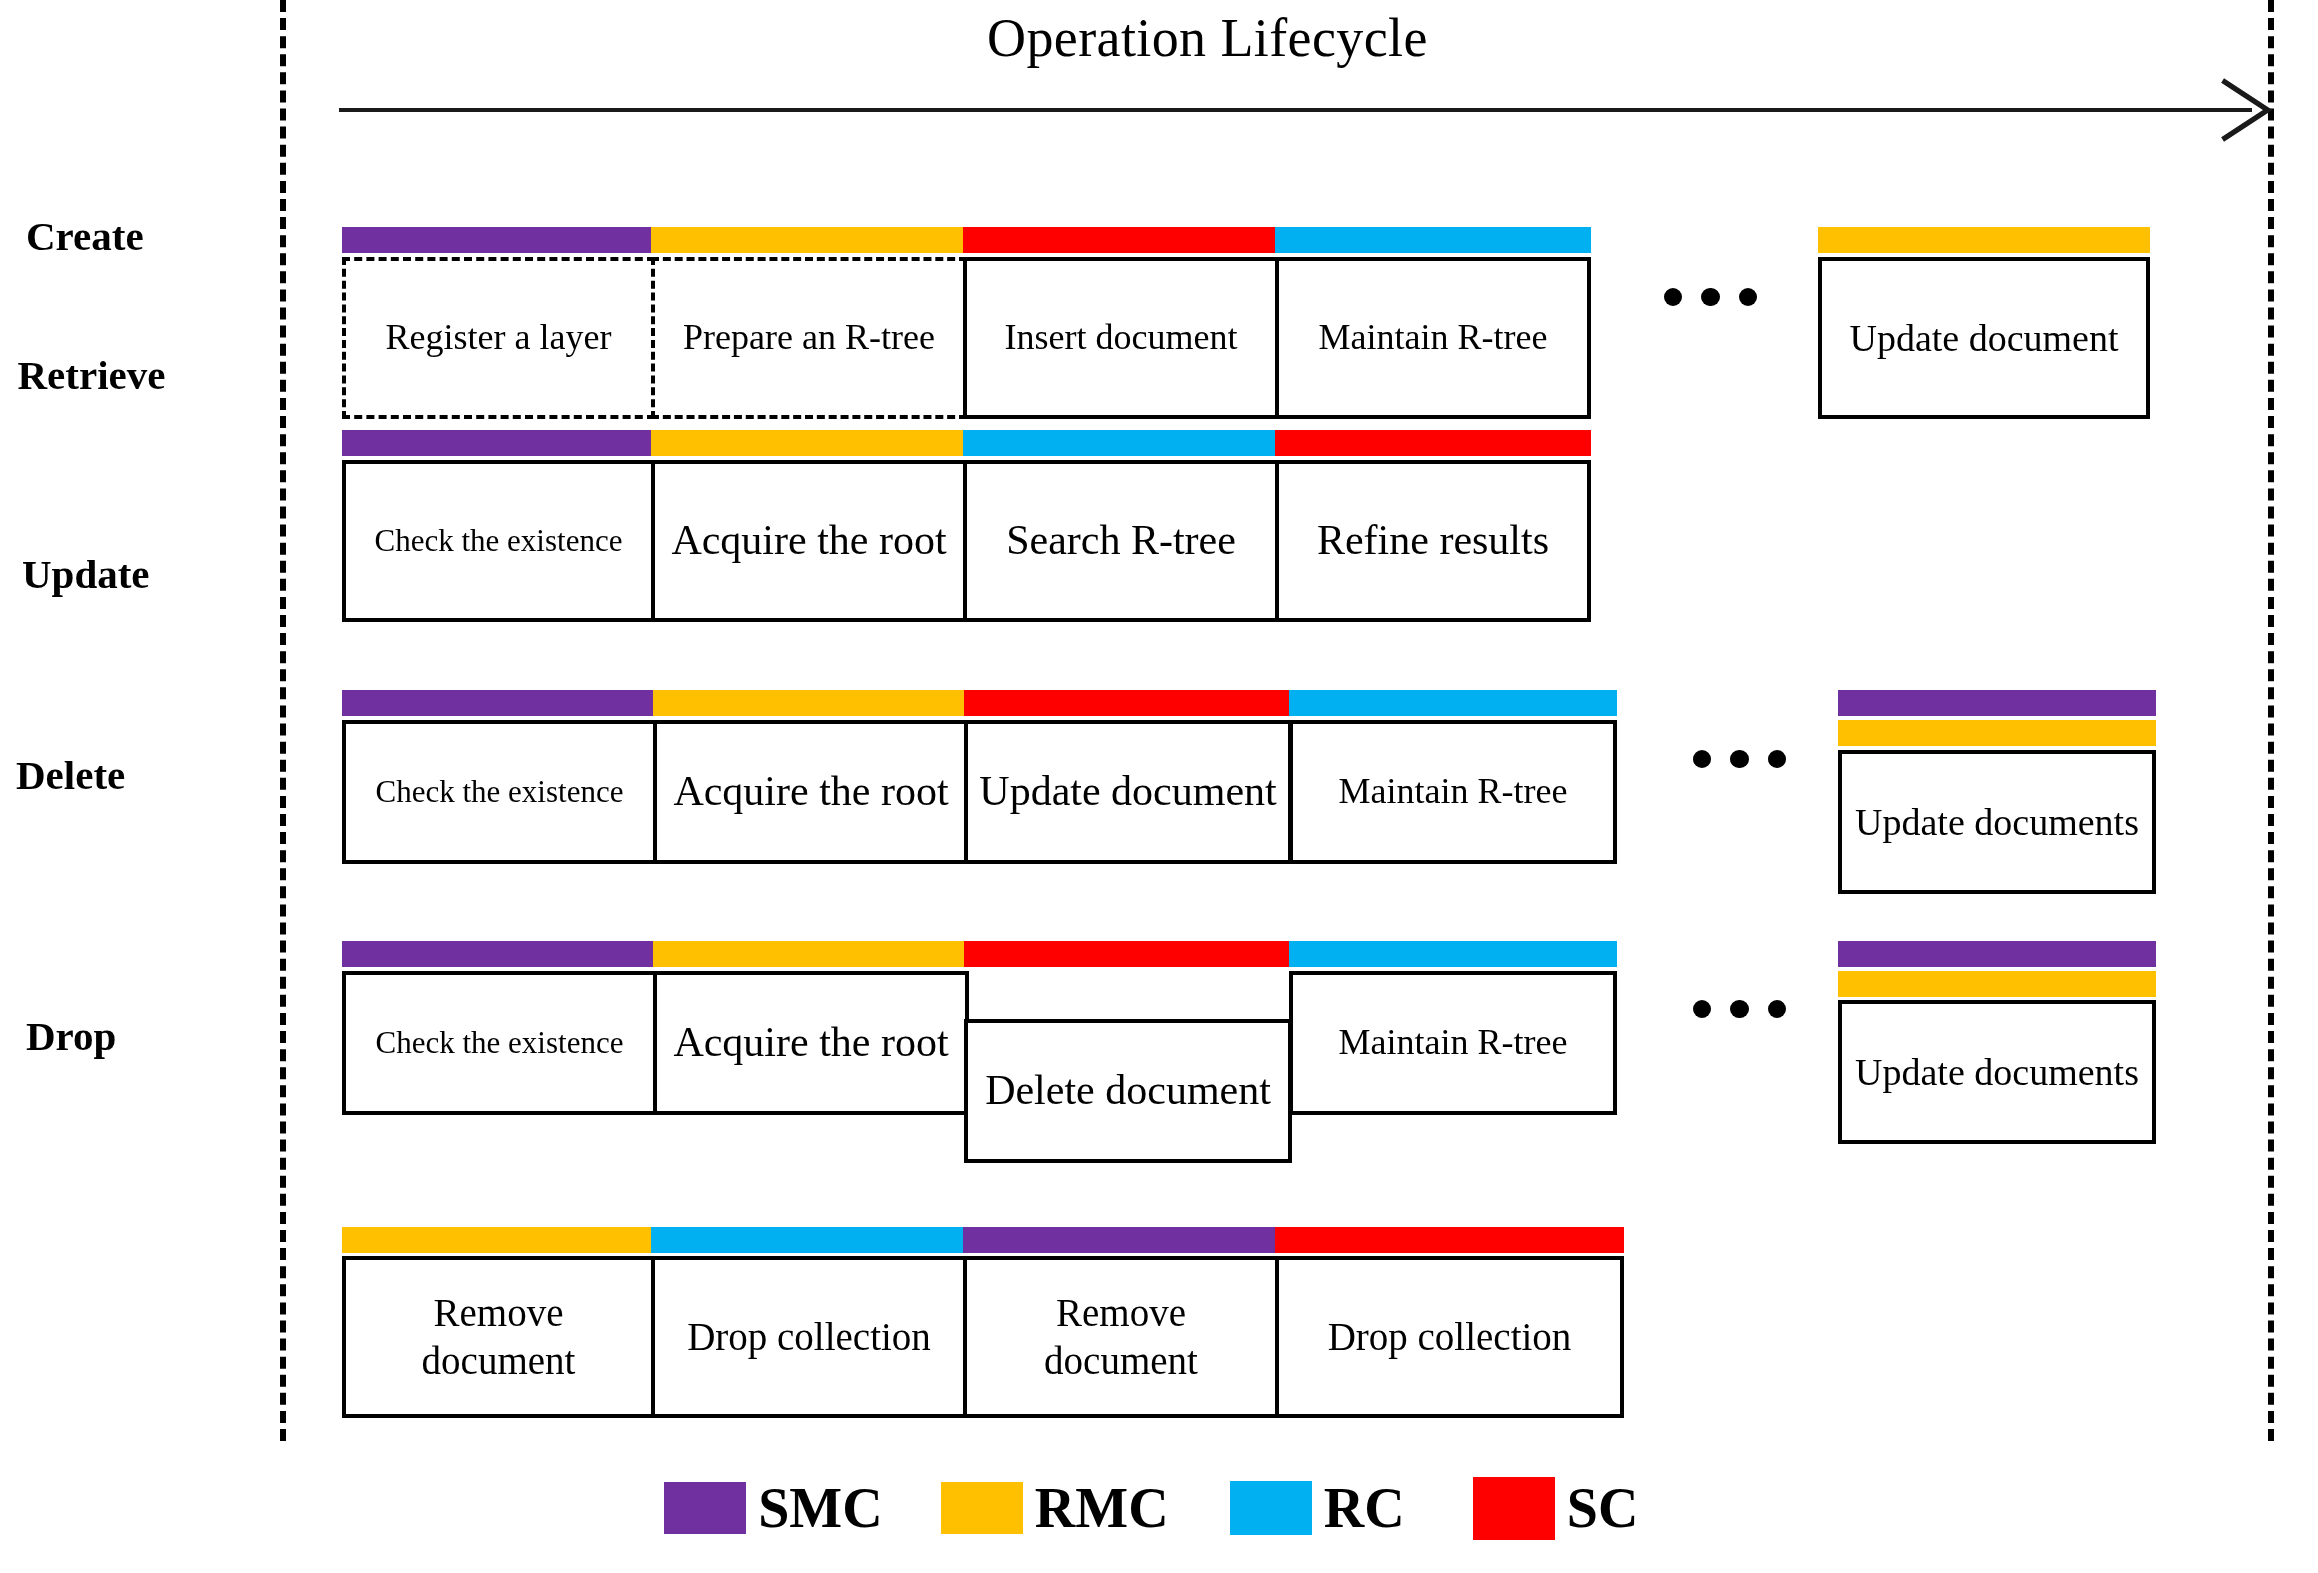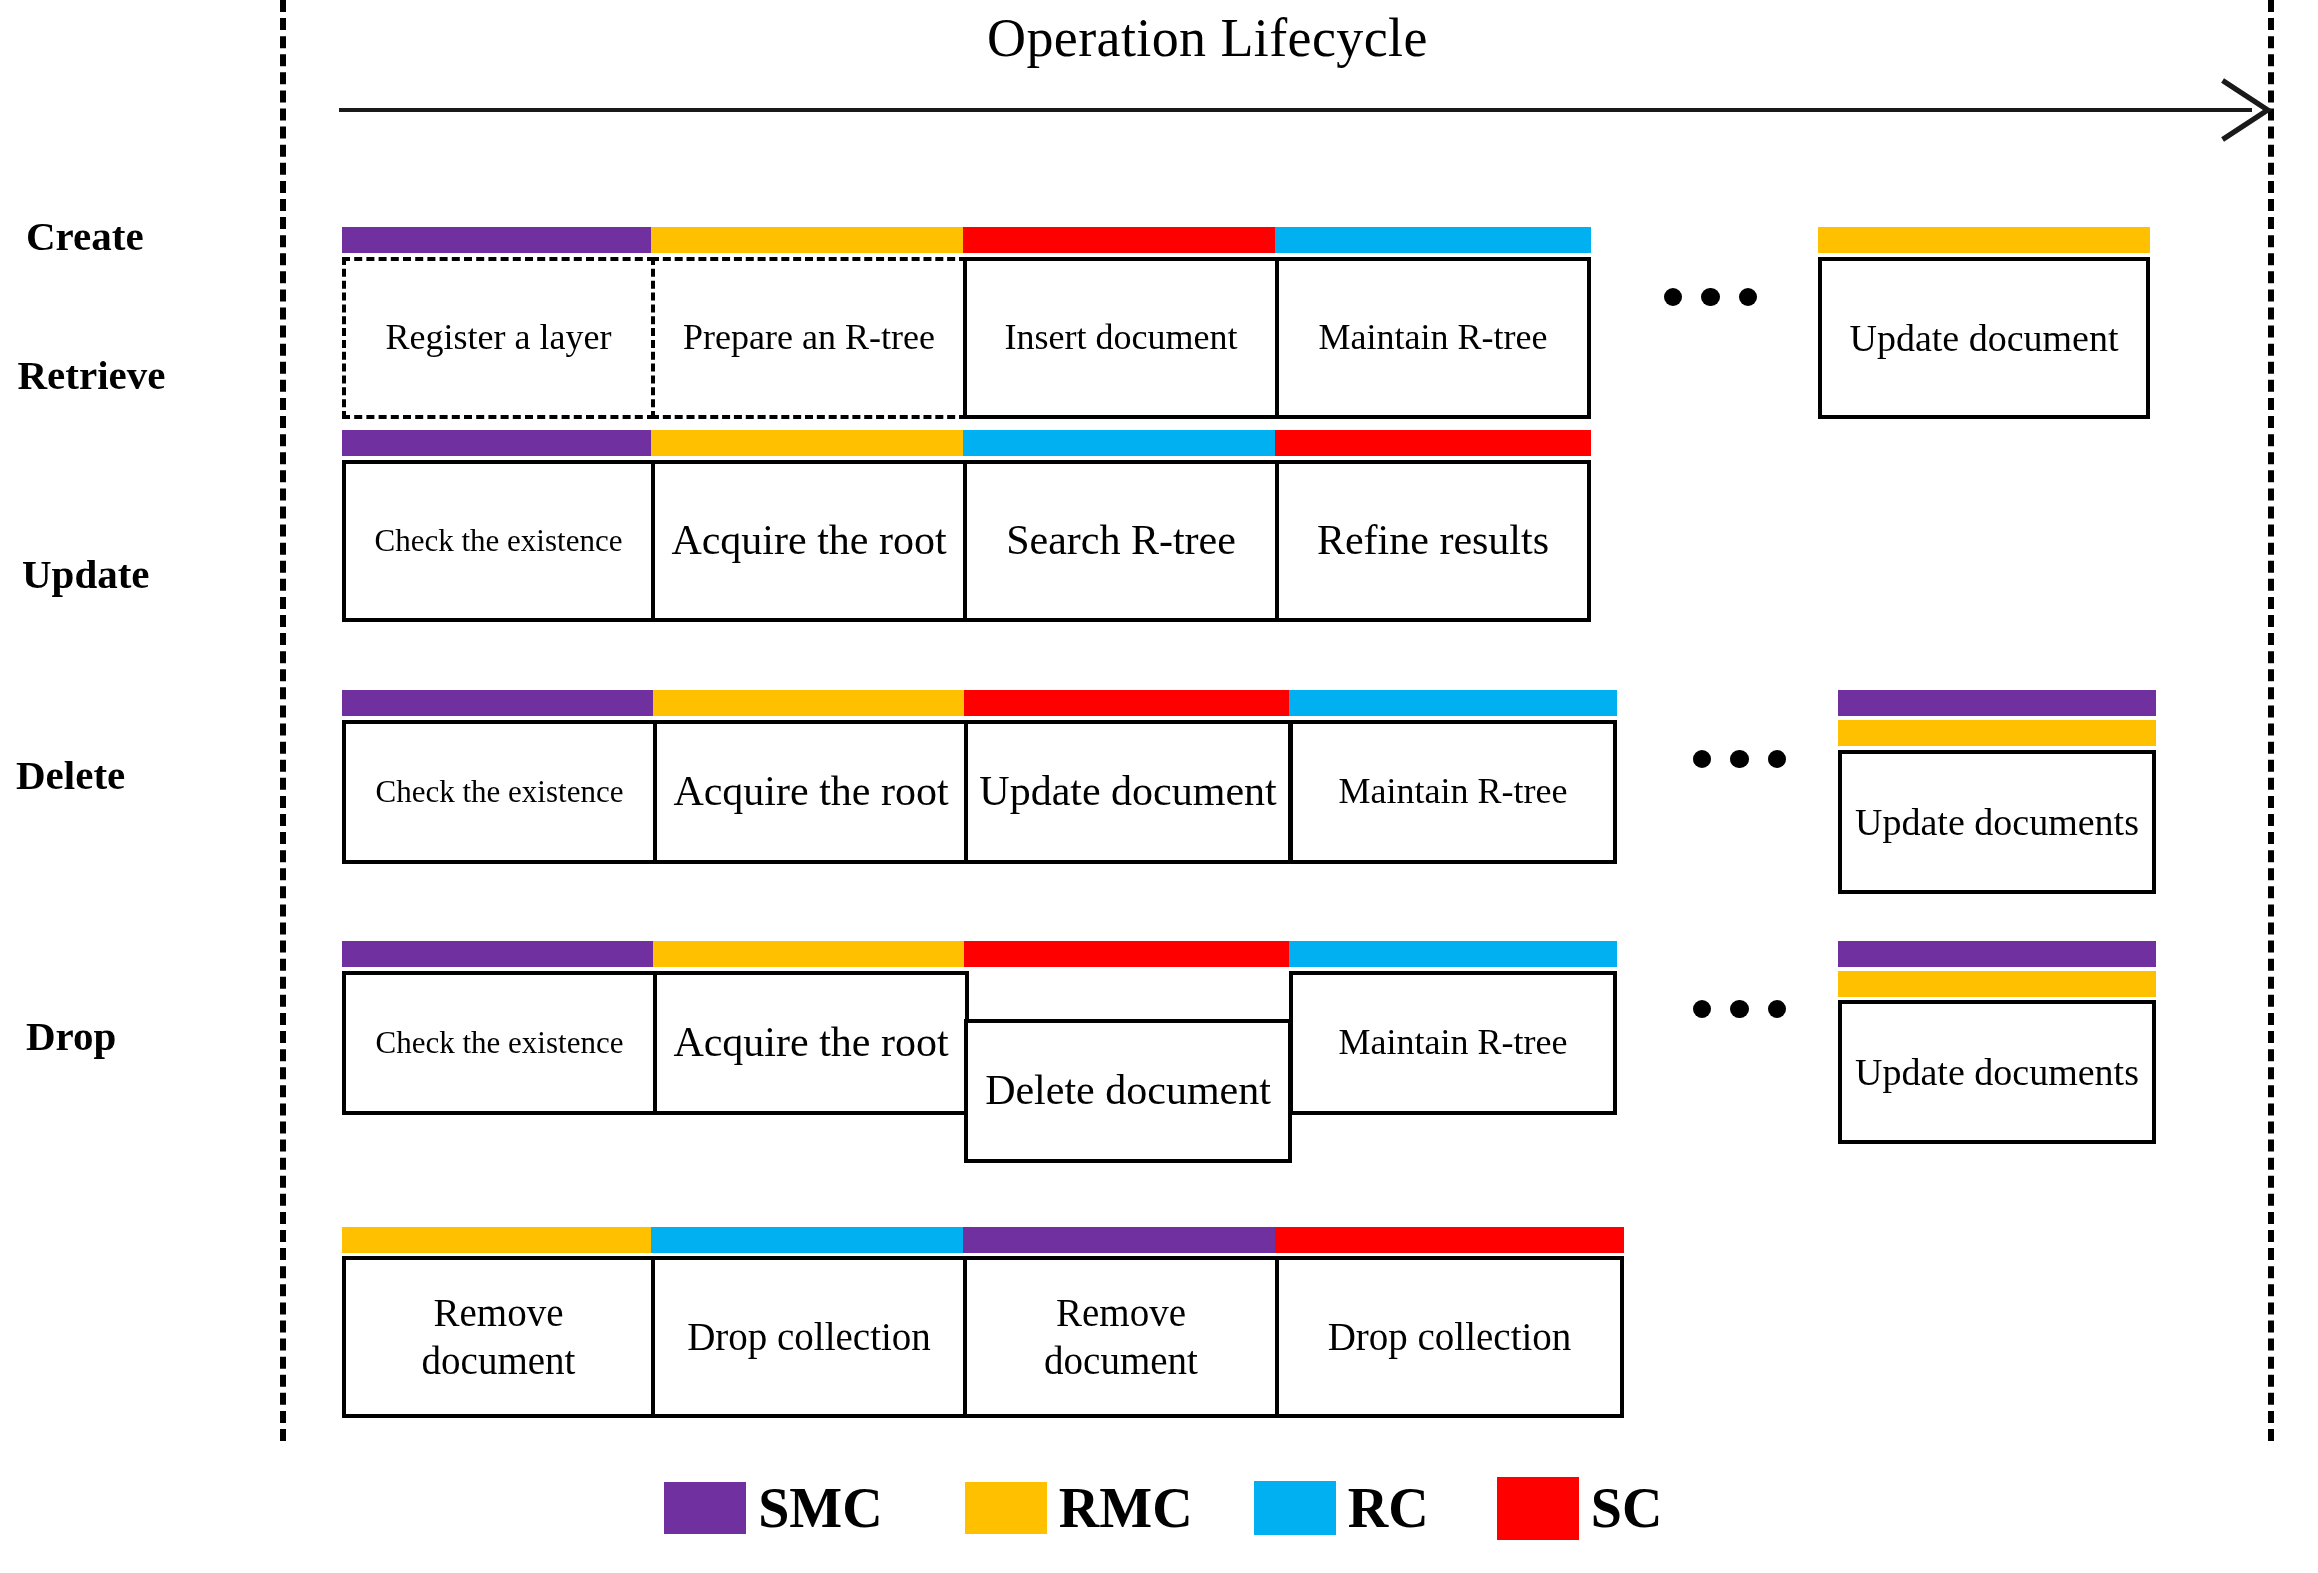--- a/index.html
+++ b/index.html
@@ -170,21 +170,21 @@
       <div class="stage-box solid" style="left: 1275px; top: 1256px; width: 349px; height: 162px; font-size: 39px; padding: 0px 8.7px;">
         <span>Drop collection</span>
       </div>
     </div>
 
   <div class="legend" id="legend" style="left:664px;top:1476px;">
       <div class="legend-item" style="margin-left: 0px;">
         <span class="legend-swatch" style="background: rgb(112, 48, 160); width: 82px; height: 52px;"></span>
         <span class="legend-text">SMC</span>
       </div>
-      <div class="legend-item" style="margin-left: 82px;">
+      <div class="legend-item" style="margin-left: 58px;">
         <span class="legend-swatch" style="background: rgb(255, 192, 0); width: 82px; height: 52px;"></span>
         <span class="legend-text">RMC</span>
       </div>
       <div class="legend-item" style="margin-left: 61px;">
         <span class="legend-swatch" style="background: rgb(0, 176, 240); width: 82px; height: 54px;"></span>
         <span class="legend-text">RC</span>
       </div>
       <div class="legend-item" style="margin-left: 68px;">
         <span class="legend-swatch" style="background: rgb(255, 0, 0); width: 82px; height: 63px;"></span>
         <span class="legend-text">SC</span>

